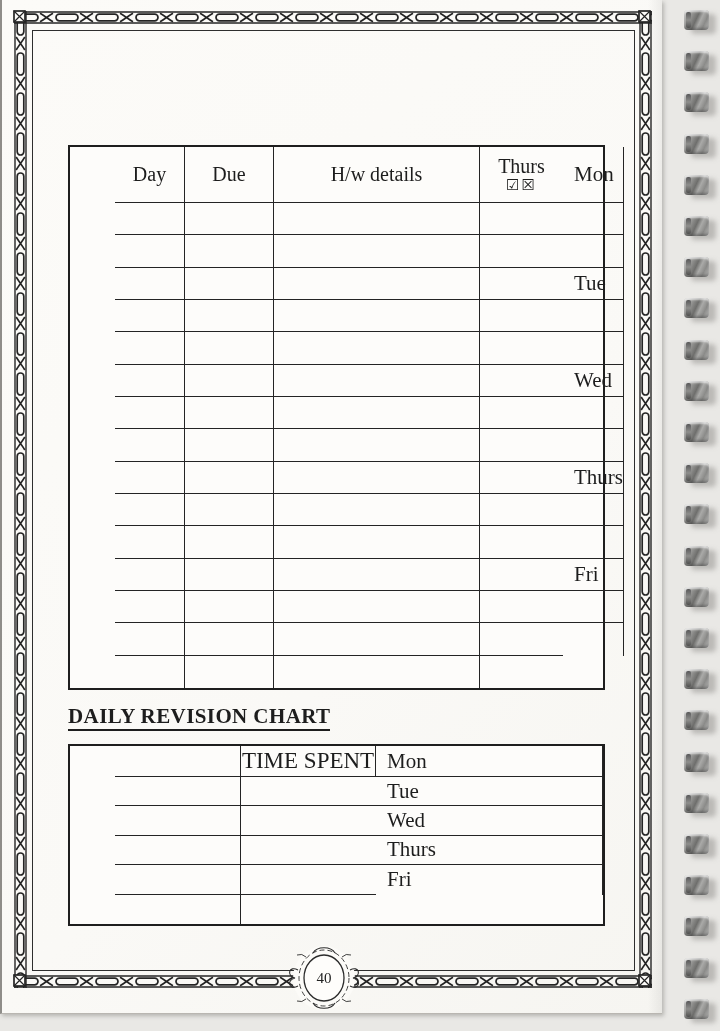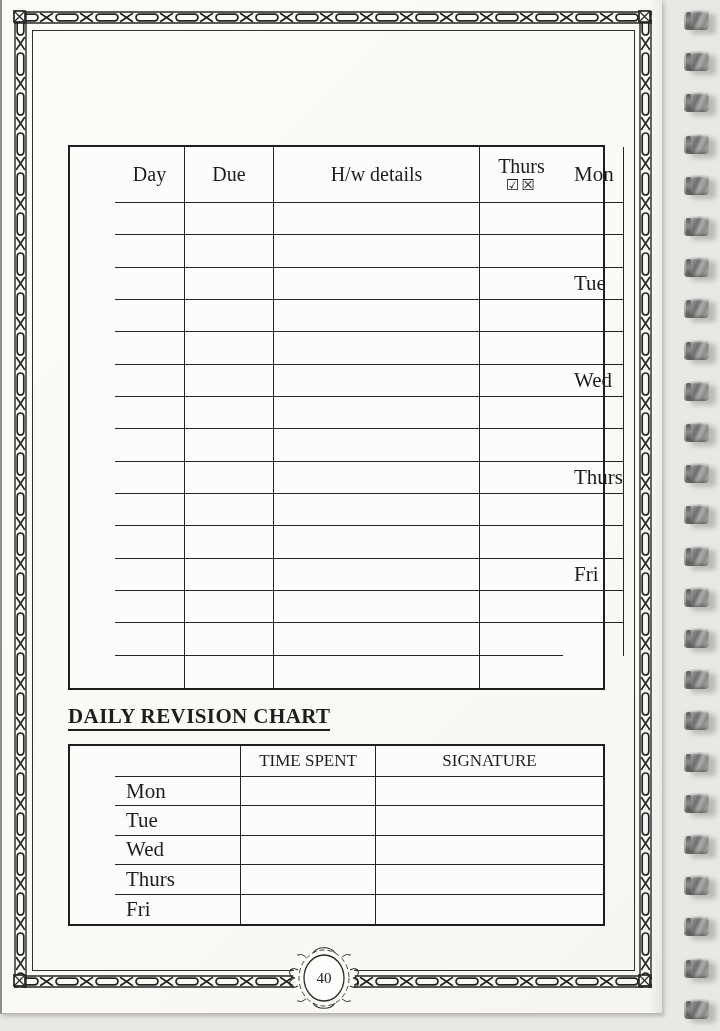--- a/index.html
+++ b/index.html
@@ -40,21 +40,21 @@
   #rev-table{left:66px;top:744px;width:537px;height:182px;
         grid-template-columns:126px 135px 1fr;
         grid-template-rows:31px repeat(5,1fr);}
   .cell{border-right:1.8px solid #242424;border-bottom:1.8px solid #242424;
         display:flex;align-items:center;justify-content:center;box-sizing:border-box;}
   .cell.last-col{border-right:none;}
   .cell.last-row{border-bottom:none;}
   .hcell{font-size:20px;flex-direction:column;line-height:1.05;}
   .day-cell{justify-content:flex-start;padding-left:11px;font-size:21px;}
   .done-syms{font-family:"DejaVu Sans",sans-serif;font-size:15px;letter-spacing:2px;margin-top:1px;}
-  .rev-hcell{font-size:17px;}
+  .rev-hcell{font-size:23px;}
 
   #rev-title{position:absolute;left:66px;top:704px;font-size:21px;font-weight:bold;
         letter-spacing:.4px;border-bottom:2.4px solid #1d1d1d;padding-bottom:0px;}
 
   
   #medallion{position:absolute;left:280px;top:944px;width:84px;height:68px;}
   #page-num{position:absolute;left:280px;top:944px;width:84px;height:68px;
         display:flex;align-items:center;justify-content:center;
         font-size:15px;color:#222;}
 
@@ -211,21 +211,20 @@
         <div class="cell last-row"></div>
         <div class="cell last-row"></div>
         <div class="cell last-col last-row"></div>
       </div>
 
     <div id="rev-title">DAILY REVISION CHART</div>
 
     <div id="rev-table" class="grid">
       <div class="cell rev-hcell"></div>
       <div class="cell rev-hcell">TIME SPENT</div>
-      <div class="cell rev-hcell last-col">SIGNATURE</div>
 
     <div class="cell day-cell">Mon</div>
         <div class="cell"></div>
         <div class="cell last-col"></div>
         <div class="cell day-cell">Tue</div>
         <div class="cell"></div>
         <div class="cell last-col"></div>
         <div class="cell day-cell">Wed</div>
         <div class="cell"></div>
         <div class="cell last-col"></div>

